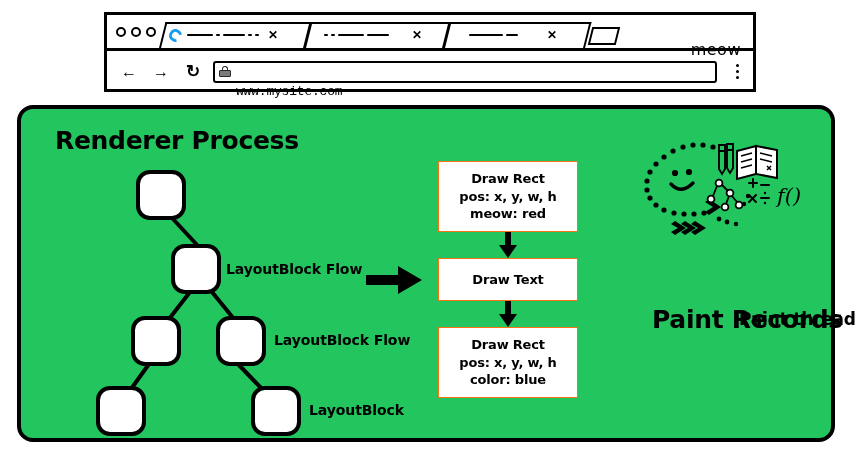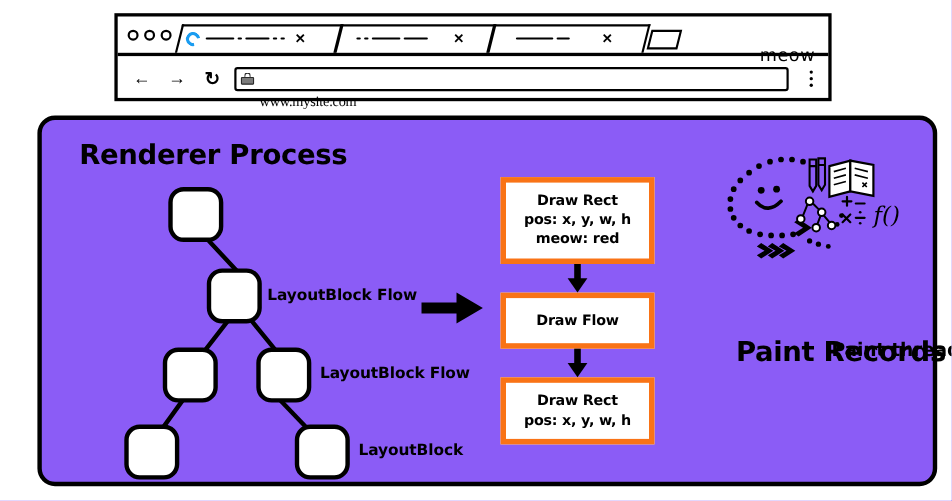--- a/index.html
+++ b/index.html
@@ -186,21 +186,21 @@
     position: absolute;
     left: 3px; top: 0;
     width: 6px; height: 6px;
     border: 1.5px solid #2b2b2b;
     border-bottom: none;
     border-radius: 3px 3px 0 0;
     box-sizing: border-box;
   }
   #url-text {
     font-size: 13px;
-    font-family: Liberation Serif, serif;
+    font-family: Liberation Mono, monospace;
     letter-spacing: -0.2px;
     white-space: nowrap;
     margin-top: 40px;
   }
   #browser-menu-icon {
     width: 16px;
     margin-right: 8px;
     display: flex;
     flex-direction: column;
     align-items: center;
@@ -210,28 +210,28 @@
   #browser-menu-icon i {
     display: block;
     width: 3px; height: 3px;
     background: #000;
     border-radius: 50%;
   }
 
   
   #renderer-panel {
     position: absolute;
-    left: 34px;
+    left: 17px;
     top: 105px;
     width: 818px;
     height: 337px;
     border: 4px solid #000;
     border-radius: 16px;
     box-sizing: border-box;
-    background: #8b5cf6;
+    background: #22c55e;
   }
   #renderer-title {
     position: absolute;
     left: 34px;
     top: 17px;
     font-size: 25px;
     font-weight: 700;
     letter-spacing: -0.3px;
     font-family: "DejaVu Sans", sans-serif;
   }
@@ -289,21 +289,21 @@
   }
 
   
   #paint-records {
     position: absolute;
     left: 417px;
     top: 52px;
     width: 140px;
   }
   .record-box {
-    border: 5px solid #f97316;
+    border: 1px solid #f97316;
     box-sizing: border-box;
     background: #fff;
     text-align: center;
     padding: 8px 4px;
     font-size: 13px;
     font-weight: 600;
     line-height: 1.35;
     font-family: "DejaVu Sans", sans-serif;
     letter-spacing: -0.2px;
   }
@@ -482,31 +482,32 @@
       <span class="record-line">pos: x, y, w, h</span>
       <span class="record-line">meow: red</span>
     </div>
 
     <div class="record-arrow">
       <span class="shaft"></span>
         <span class="head"></span>
     </div>
 
     <div class="record-box" style="padding:12px 4px;">
-      <span class="record-line">Draw Flow</span>
+      <span class="record-line">Draw Text</span>
     </div>
 
     <div class="record-arrow">
       <span class="shaft"></span>
         <span class="head"></span>
     </div>
 
     <div class="record-box">
       <span class="record-line">Draw Rect</span>
       <span class="record-line">pos: x, y, w, h</span>
+      <span class="record-line">color: blue</span>
     </div>
   </div>
 
   <div id="paint-records-title">Paint Records</div>
 
   <svg id="main-thread-group" viewBox="0 0 200 95">
 
     <g fill="#000">
       <circle cx="52" cy="6" r="2.6"></circle>
         <circle cx="62" cy="4" r="2.6"></circle>

